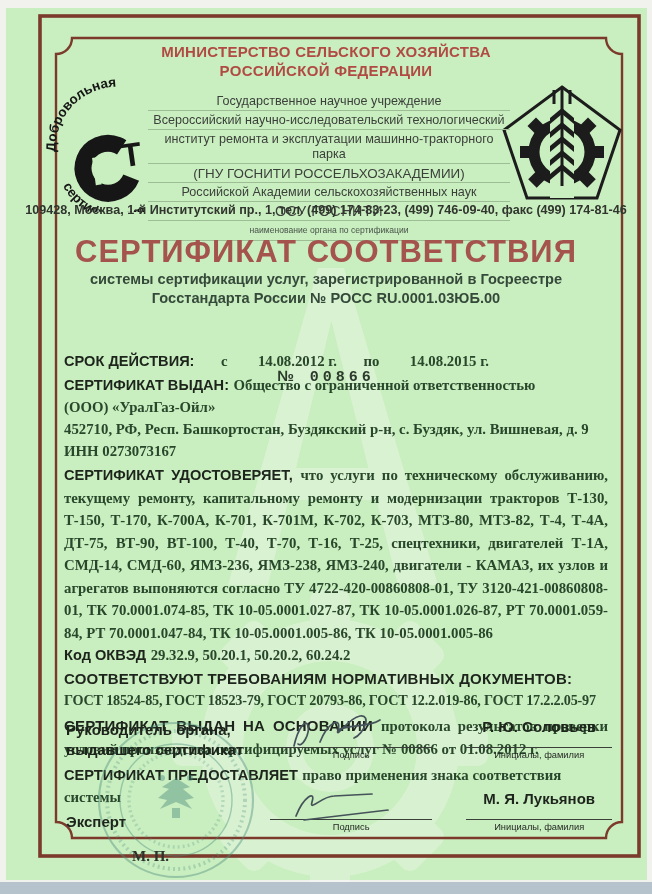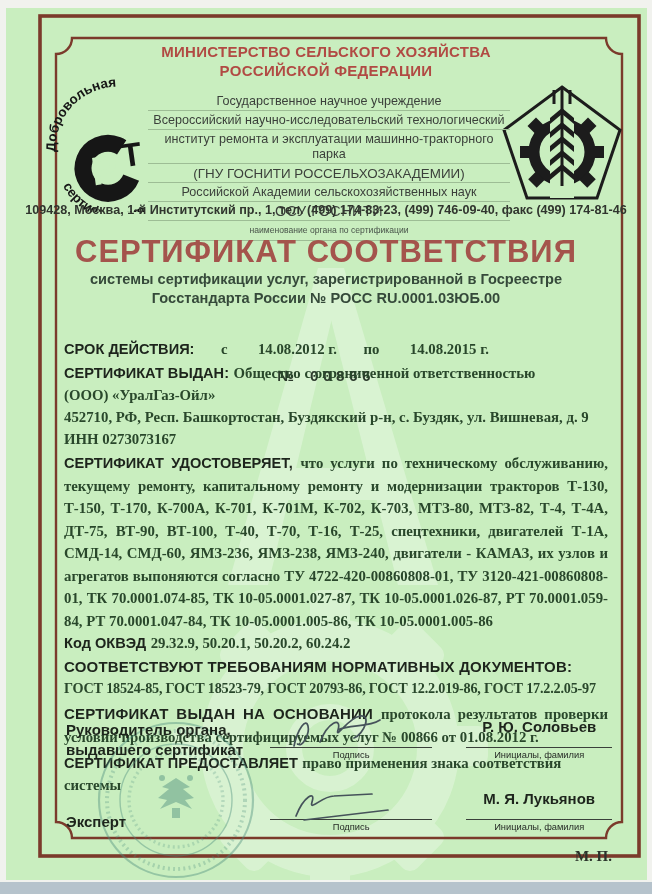--- a/index.html
+++ b/index.html
@@ -24,21 +24,21 @@
   
   .doc-title{position:absolute;left:0;right:0;top:234px;text-align:center;
              font-size:31px;font-weight:bold;color:#a4544c;letter-spacing:1px;}
   .doc-subtitle{position:absolute;left:0;right:0;top:270px;text-align:center;
                 font-size:14.6px;font-weight:bold;color:#35493a;line-height:19px;}
   .doc-number{position:absolute;left:0;right:0;top:323px;text-align:center;
               font-size:15px;font-weight:bold;color:#2c3a2c;letter-spacing:2px;margin-top:44px;}
   .doc-number .num{margin-left:14px;letter-spacing:4px;font-family:"Liberation Mono",monospace;}
 
   
-  .body{position:absolute;left:64px;right:44px;top:338px;color:#2a472c;}
+  .body{position:absolute;left:64px;right:44px;top:350px;color:#2a472c;}
   .lab{font-family:"Liberation Sans",sans-serif;font-weight:bold;color:#1d241c;font-size:14.6px;}
   .ser{font-family:"Liberation Serif",serif;font-weight:bold;color:#29472b;font-size:14.8px;}
   .row{line-height:22px;}
   .validity .ser{margin-left:26px;}
   .validity .pre{margin-left:22px;}
   .just{text-align:justify;}
   .para{margin:0;line-height:21.5px;}
   .gost{font-size:14.2px;letter-spacing:-.2px;line-height:21px;}
   .wide-lab{letter-spacing:.2px;font-size:15px;}
   .mt2{margin-top:2px;} .mt4{margin-top:4px;}
@@ -47,21 +47,21 @@
   .signs{position:absolute;left:66px;right:40px;top:710px;color:#1d241c;}
   .sig-row{display:flex;align-items:flex-end;}
   .sig-left{width:238px;font-weight:bold;font-size:15px;line-height:20px;}
   .sig-mid{width:190px;margin-right:34px;text-align:center;position:relative;}
   .sig-right{width:170px;text-align:center;position:relative;}
   .sig-line{border-top:1.6px solid #3a3f3a;margin-top:1px;}
   .sig-caption{font-size:9.3px;color:#262b26;margin-top:2px;}
   .sig-name{font-weight:bold;font-size:15px;padding-bottom:11px;}
   .sig-svg{display:block;margin:0 auto -6px auto;}
   .mp{margin-top:16px;margin-left:66px;font-family:"Liberation Serif",serif;
-      font-weight:bold;font-size:15px;color:#2b332b;text-align:right;}
+      font-weight:bold;font-size:15px;color:#2b332b;}
   .row2{margin-top:26px;}
 </style>
 </head>
 <body>
 
 <div class="stage">
   <div class="paper"></div>
 
   <svg class="overlay" width="652" height="894" viewBox="0 0 652 894">
     <g fill="#ffffff" opacity="0.30">

